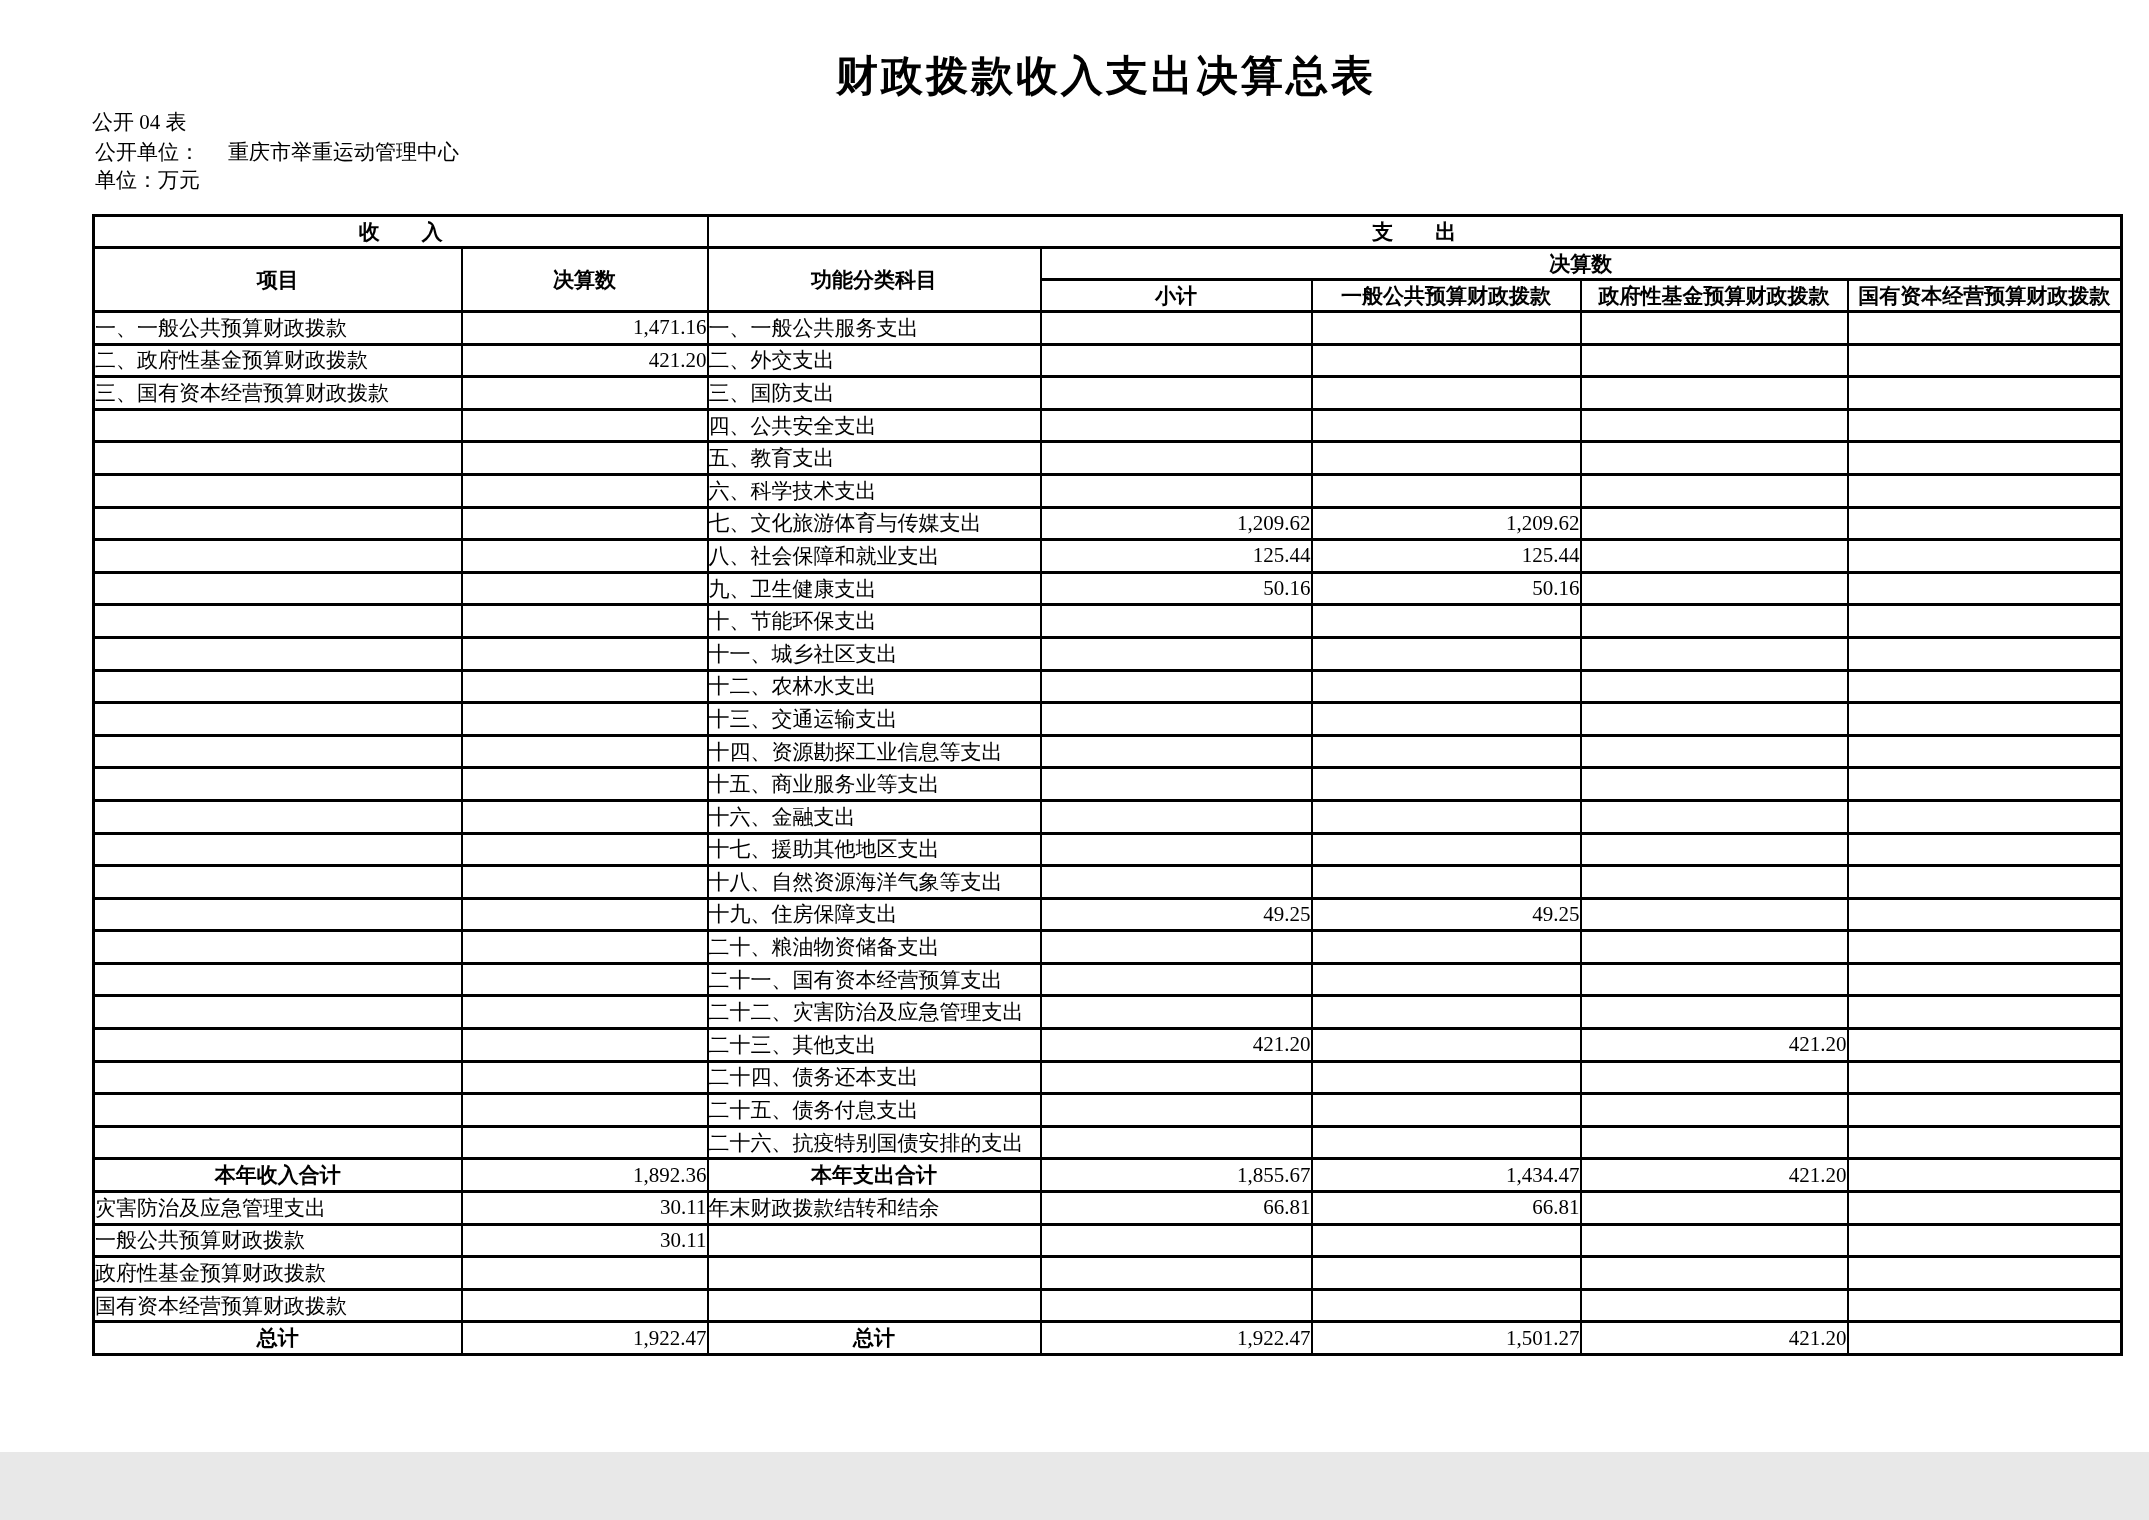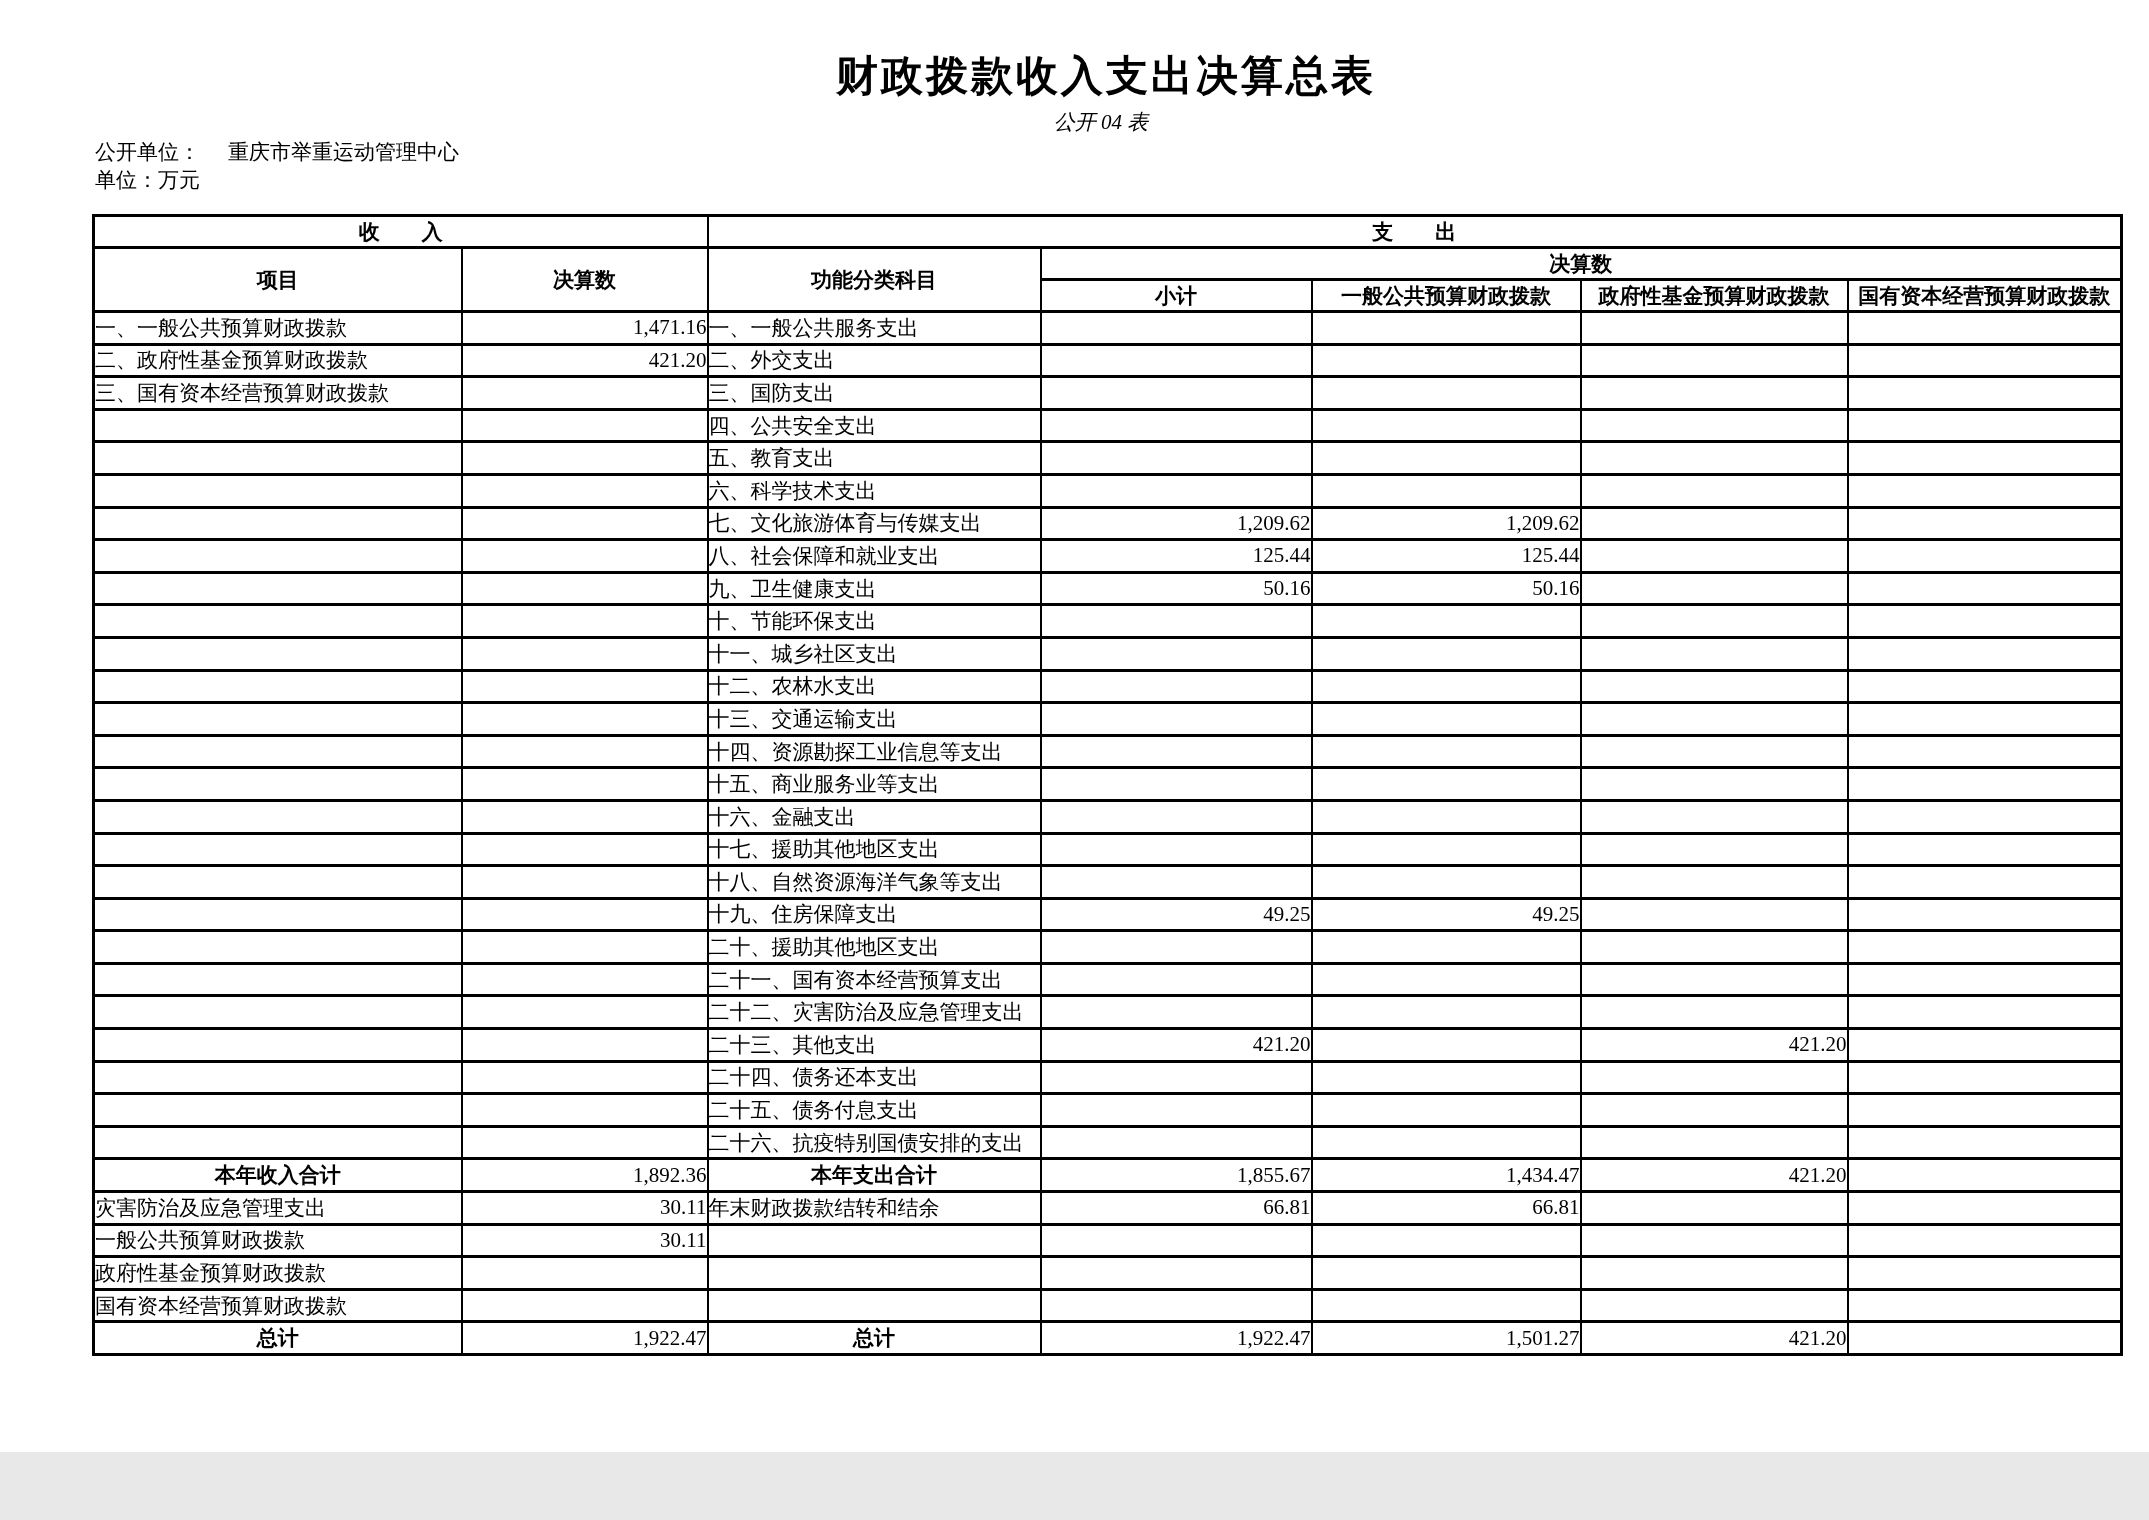--- a/index.html
+++ b/index.html
@@ -8,21 +8,21 @@
     font-family:"Liberation Serif","DejaVu Serif",serif; color:#000;
     overflow:hidden;
   }
   .title {
     position:absolute; top:48px; left:92px; width:2028px;
     text-align:center; font-size:42px; font-weight:bold; letter-spacing:3px;
     white-space:nowrap;
   }
   .form-code {
     position:absolute; top:108px; left:92px; width:2018px;
-    text-align:center; font-size:21px; white-space:nowrap;font-style:italic;
+    text-align:left; font-size:21px; white-space:nowrap;
   }
   .meta-row {
     position:absolute; top:138px; left:95px; width:2015px;
     display:flex; justify-content:space-between; font-size:21px; white-space:nowrap;flex-direction:column;
   }
   .meta-left .org-name { margin-left:28px; }
   table.grid {
     position:absolute; left:92px; top:170px; width:2028px;
     border-collapse:collapse; table-layout:fixed;
     border:3px solid #000;
@@ -258,21 +258,21 @@
           <td class="num"></td>
           <td class="lbl">十九、住房保障支出</td>
           <td class="num">49.25</td>
           <td class="num">49.25</td>
           <td class="num"></td>
           <td class="num"></td>
         </tr>
         <tr>
           <td class="lbl"></td>
           <td class="num"></td>
-          <td class="lbl">二十、援助其他地区支出</td>
+          <td class="lbl">二十、粮油物资储备支出</td>
           <td class="num"></td>
           <td class="num"></td>
           <td class="num"></td>
           <td class="num"></td>
         </tr>
         <tr>
           <td class="lbl"></td>
           <td class="num"></td>
           <td class="lbl">二十一、国有资本经营预算支出</td>
           <td class="num"></td>

